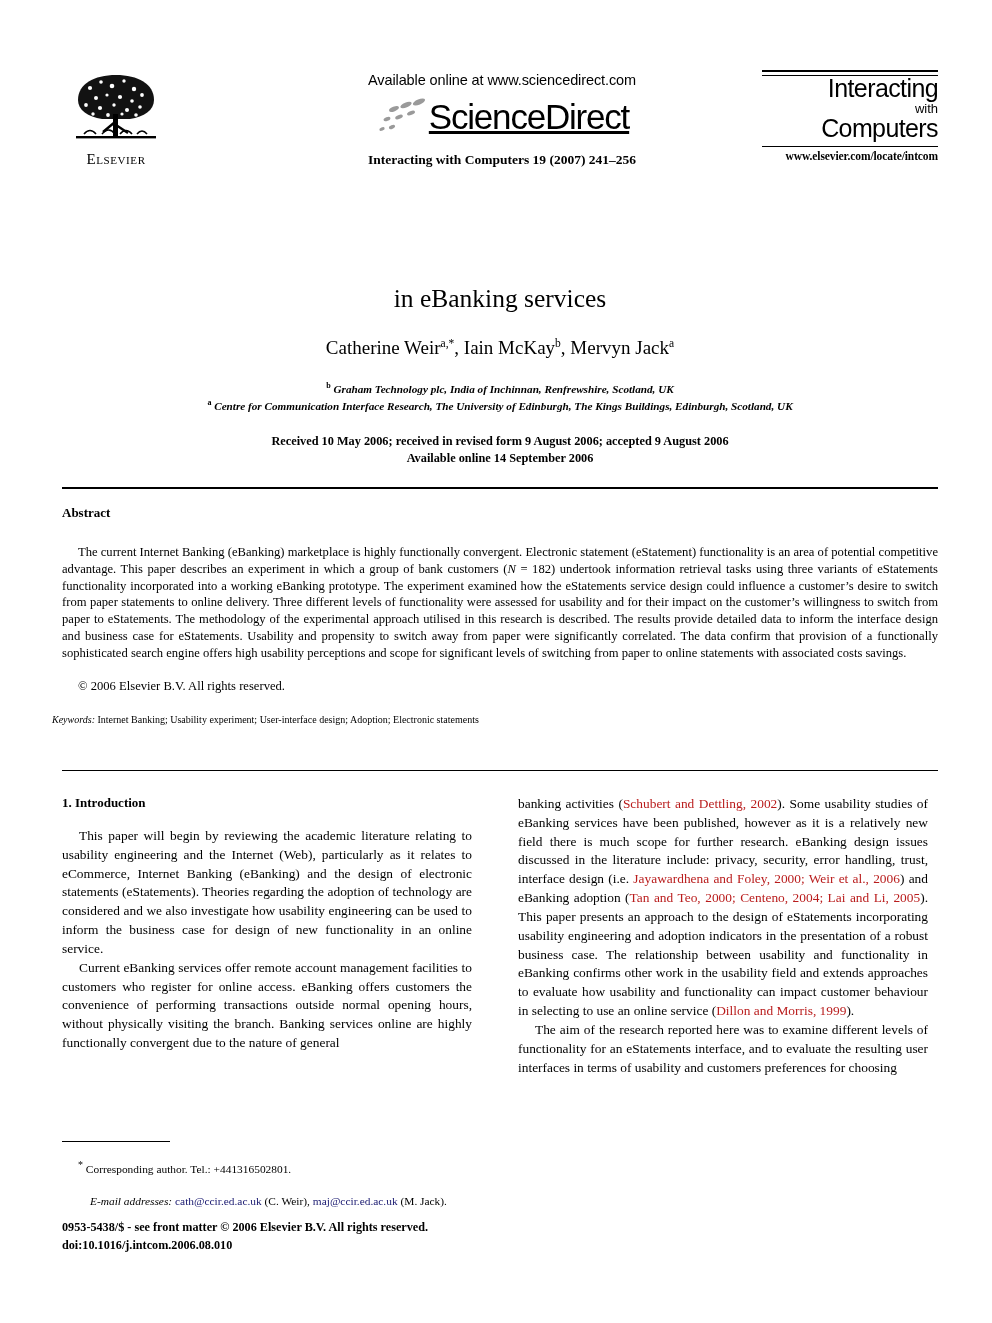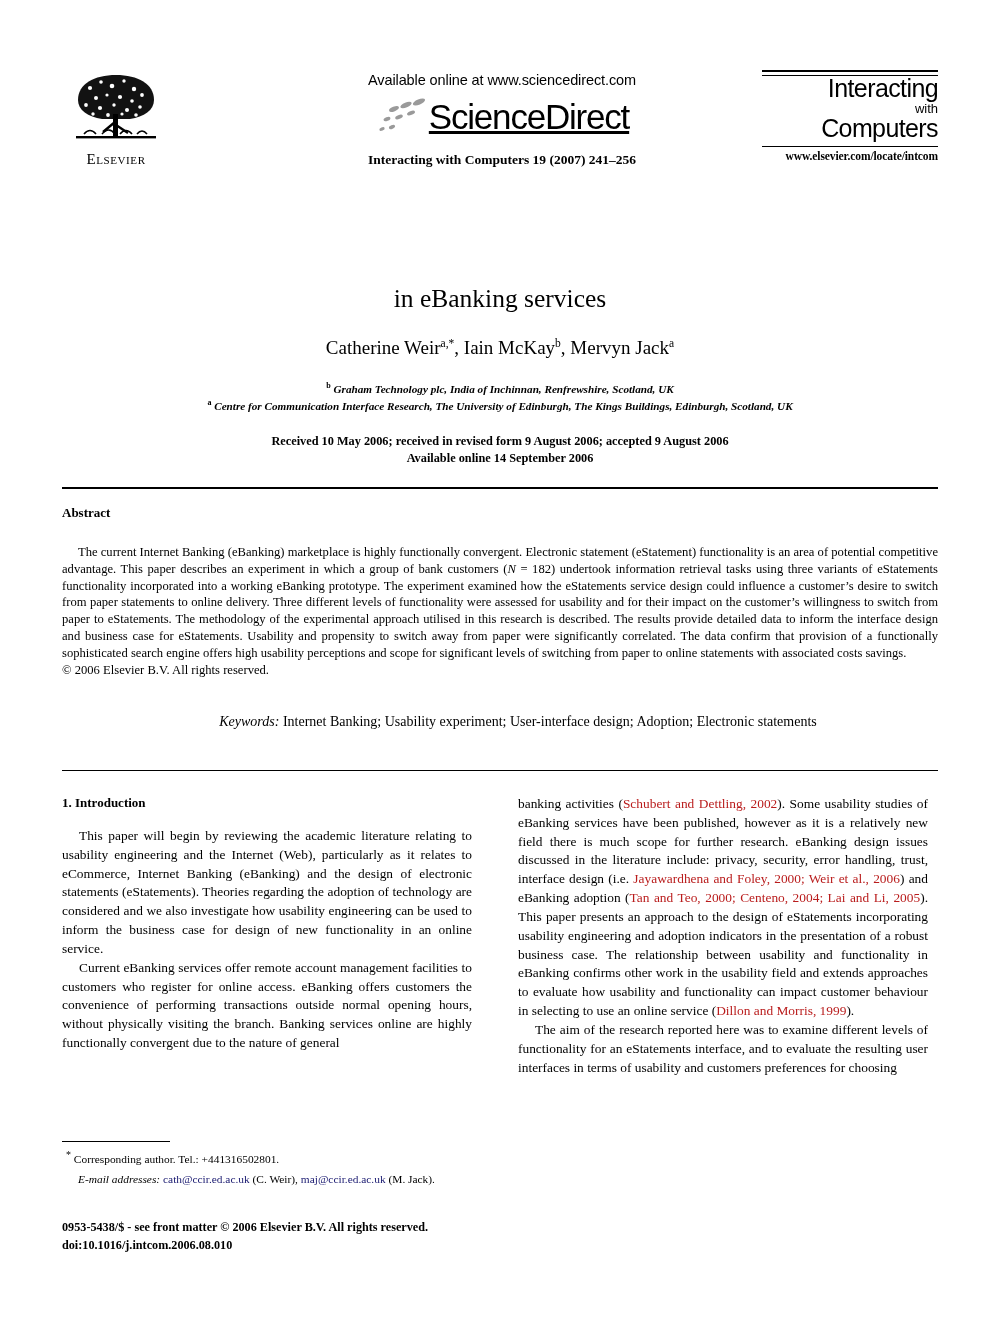--- a/index.html
+++ b/index.html
@@ -176,28 +176,27 @@
   .abstract-body {
     font-size: 12.6px;
     line-height: 1.335;
     text-align: justify;
     text-indent: 16px;
     margin: 0;
   }
   .abstract-copy {
     font-size: 12.6px;
     line-height: 1.335;
-    margin: 0;
+    margin: 16px;
   }
   .keywords {
     position: absolute;
-    left: 80px; top: 714px;
-    width: 876px;
-    font-size: 14px;
-    text-align: center;
+    left: 52px; top: 714px;
+    width: 876px;
+    font-size: 10px;
   }
   .keywords .kw-label { font-style: italic; }
 
   
   .columns {
     position: absolute;
     left: 62px; top: 795px;
     width: 876px;
     height: 400px;
   }
@@ -234,21 +233,21 @@
     width: 410px;
   }
   .fn-rule {
     width: 108px;
     border-top: 1.1px solid #000;
     margin-bottom: 6px;
   }
   .fn-line {
     font-size: 11.4px;
     line-height: 1.42;
-    margin: 4px;
+    margin: 16px;
   }
   .fn-star { font-size: 10px; vertical-align: super; }
   .fn-label { font-style: italic; }
   .fn-mail { color: #191970; text-decoration: none; }
 
   .issn-block {
     position: absolute;
     left: 62px; top: 1219px;
     width: 500px;
     font-size: 12.2px;

